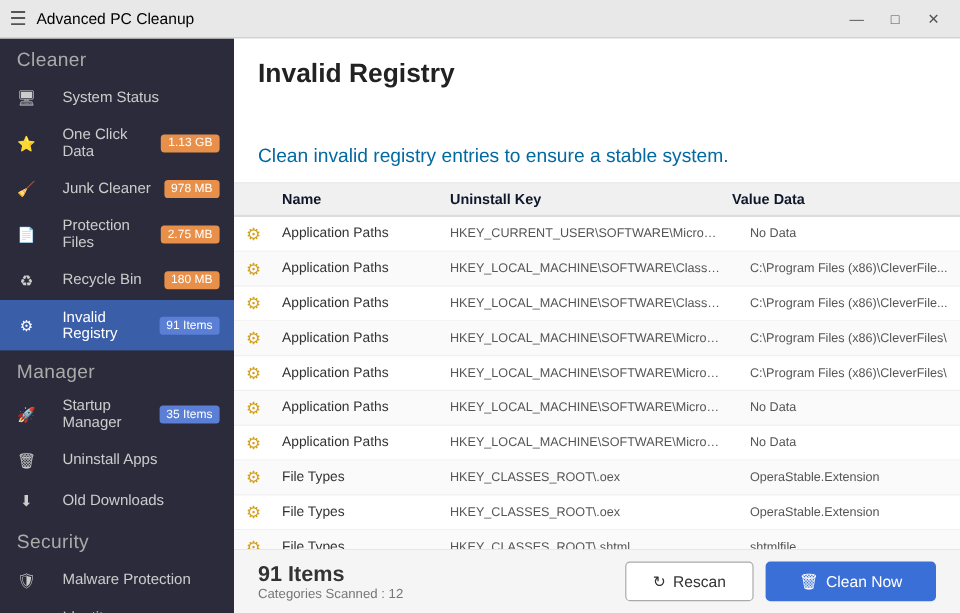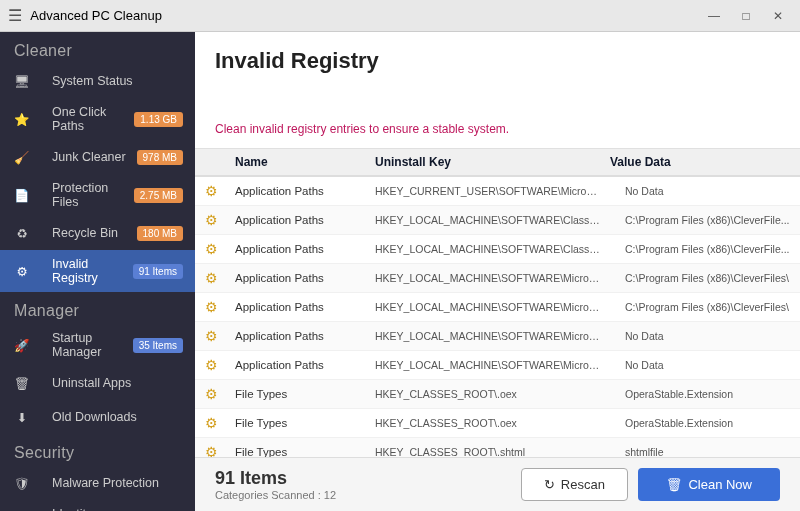--- a/index.html
+++ b/index.html
@@ -85,21 +85,21 @@
       flex-direction: column;
       background: #f5f5f5;
       overflow: hidden;
     }
     .content-header {
       background: white;
       padding: 16px 20px 12px 20px;
       border-bottom: 1px solid #e0e0e0;
     }
     .content-title { font-size: 22px; font-weight: 600; color: #222; margin-bottom: 4px; }
-    .content-subtitle { font-size: 12px; color: #be185d; margin-top: 48px; }
+    .content-subtitle { font-size: 16px; color: #0369a1; margin-top: 48px; }
 
     
     .table-container {
       flex: 1;
       overflow-y: auto;
       background: white;
     }
     .table-header {
       display: grid;
       grid-template-columns: 30px 140px 1fr 180px;
@@ -192,21 +192,21 @@
     <div class="sidebar-section-label">Cleaner</div>
 
     <div id="sidebar-items-container">
 
     <div class="sidebar-item">
           <span class="sidebar-icon">🖥</span>
           <span class="sidebar-label">System Status</span>
         </div>
         <div class="sidebar-item">
           <span class="sidebar-icon">⭐</span>
-          <span class="sidebar-label">One Click Paths</span>
+          <span class="sidebar-label">One Click Data</span>
           <span class="sidebar-badge orange">1.13 GB</span>
         </div>
         <div class="sidebar-item">
           <span class="sidebar-icon">🧹</span>
           <span class="sidebar-label">Junk Cleaner</span>
           <span class="sidebar-badge orange">978 MB</span>
         </div>
         <div class="sidebar-item">
           <span class="sidebar-icon">📄</span>
           <span class="sidebar-label">Protection Files</span>

